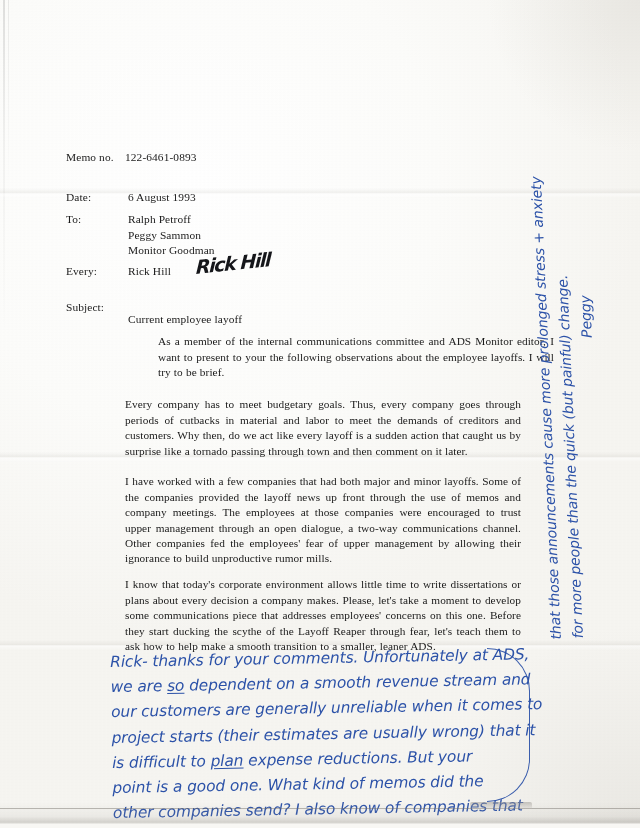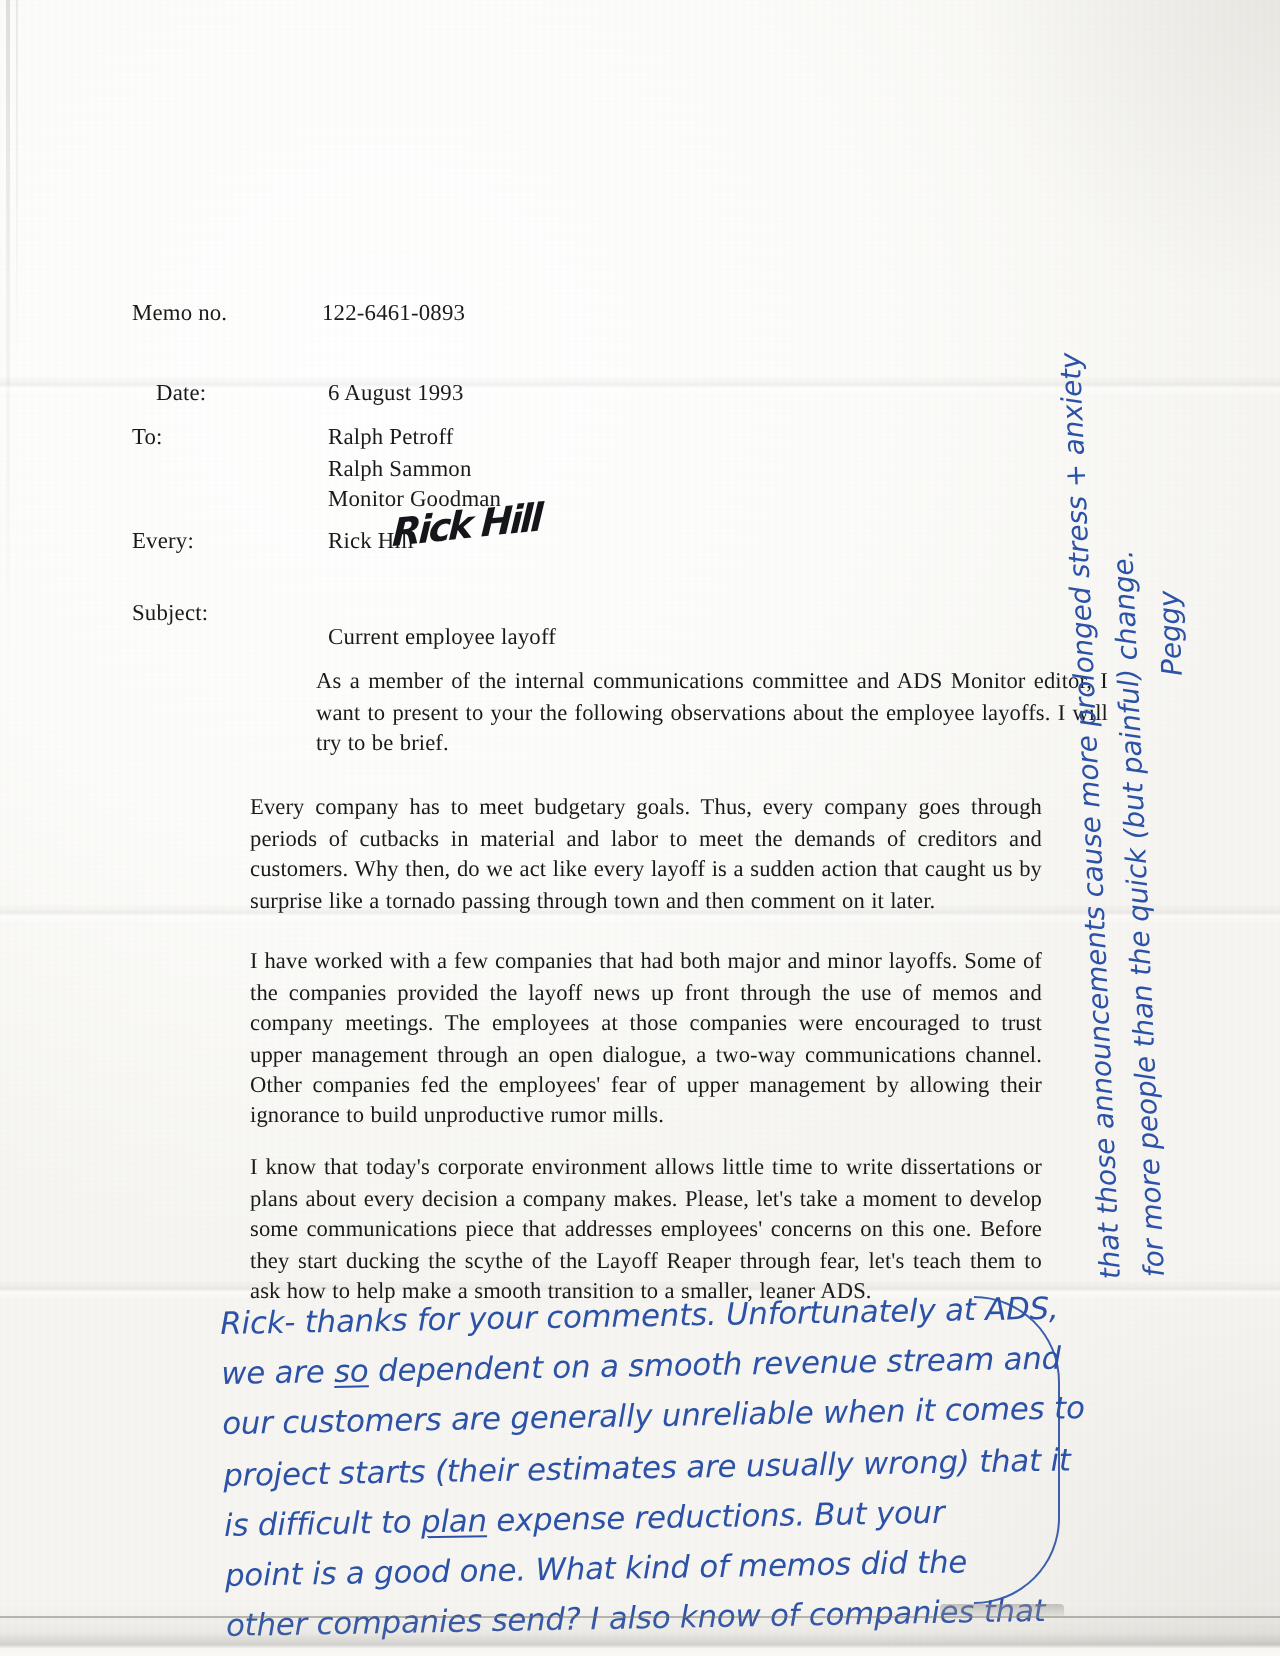--- a/index.html
+++ b/index.html
@@ -81,21 +81,21 @@
     width: 640px;
   }
   .hdr-row {
     position: absolute;
     font-size: 11.4px;
     line-height: 15.5px;
     letter-spacing: .1px;
     white-space: pre;
   }
   .hdr-label { position: absolute; }
-  .hdr-value { position: absolute; margin-left: 36px; }
+  .hdr-value { position: absolute; }
 
   .para {
     position: absolute;
     left: 125px;
     width: 396px;
     font-size: 11.3px;
     line-height: 15.4px;
     text-align: justify;
     text-justify: inter-word;
     letter-spacing: .05px;
@@ -181,28 +181,28 @@
   <div class="memo">
 
     <div>
 
       <div class="hdr-row" style="left:66px; top:150px;">
         <span class="hdr-label" style="left:0; top:0;">Memo no.</span>
         <span class="hdr-value" style="left:59px; top:0;">122-6461-0893</span>
       </div>
 
       <div class="hdr-row" style="left:66px; top:190px;">
-        <span class="hdr-label" style="left:12px; top:0;">Date:</span>
+        <span class="hdr-label" style="left:0; top:0;">Date:</span>
         <span class="hdr-value" style="left:62px; top:0;text-align:center;">6 August 1993</span>
       </div>
 
       <div class="hdr-row" style="left:66px; top:212px;">
         <span class="hdr-label" style="left:0; top:0;">To:</span>
         <span class="hdr-value" style="left:62px; top:0;">Ralph Petroff</span>
-        <span class="hdr-value" style="left:62px; top:15.5px;">Ralph Sammon</span>
+        <span class="hdr-value" style="left:62px; top:15.5px;">Peggy Sammon</span>
         <span class="hdr-value" style="left:62px; top:31px;">Monitor Goodman</span>
       </div>
 
       <div class="hdr-row" style="left:66px; top:264px;">
         <span class="hdr-label" style="left:0; top:0;">Every:</span>
         <span class="hdr-value" style="left:62px; top:0;">Rick Hill</span>
       </div>
 
       <div class="signature">Rick Hill</div>
 

